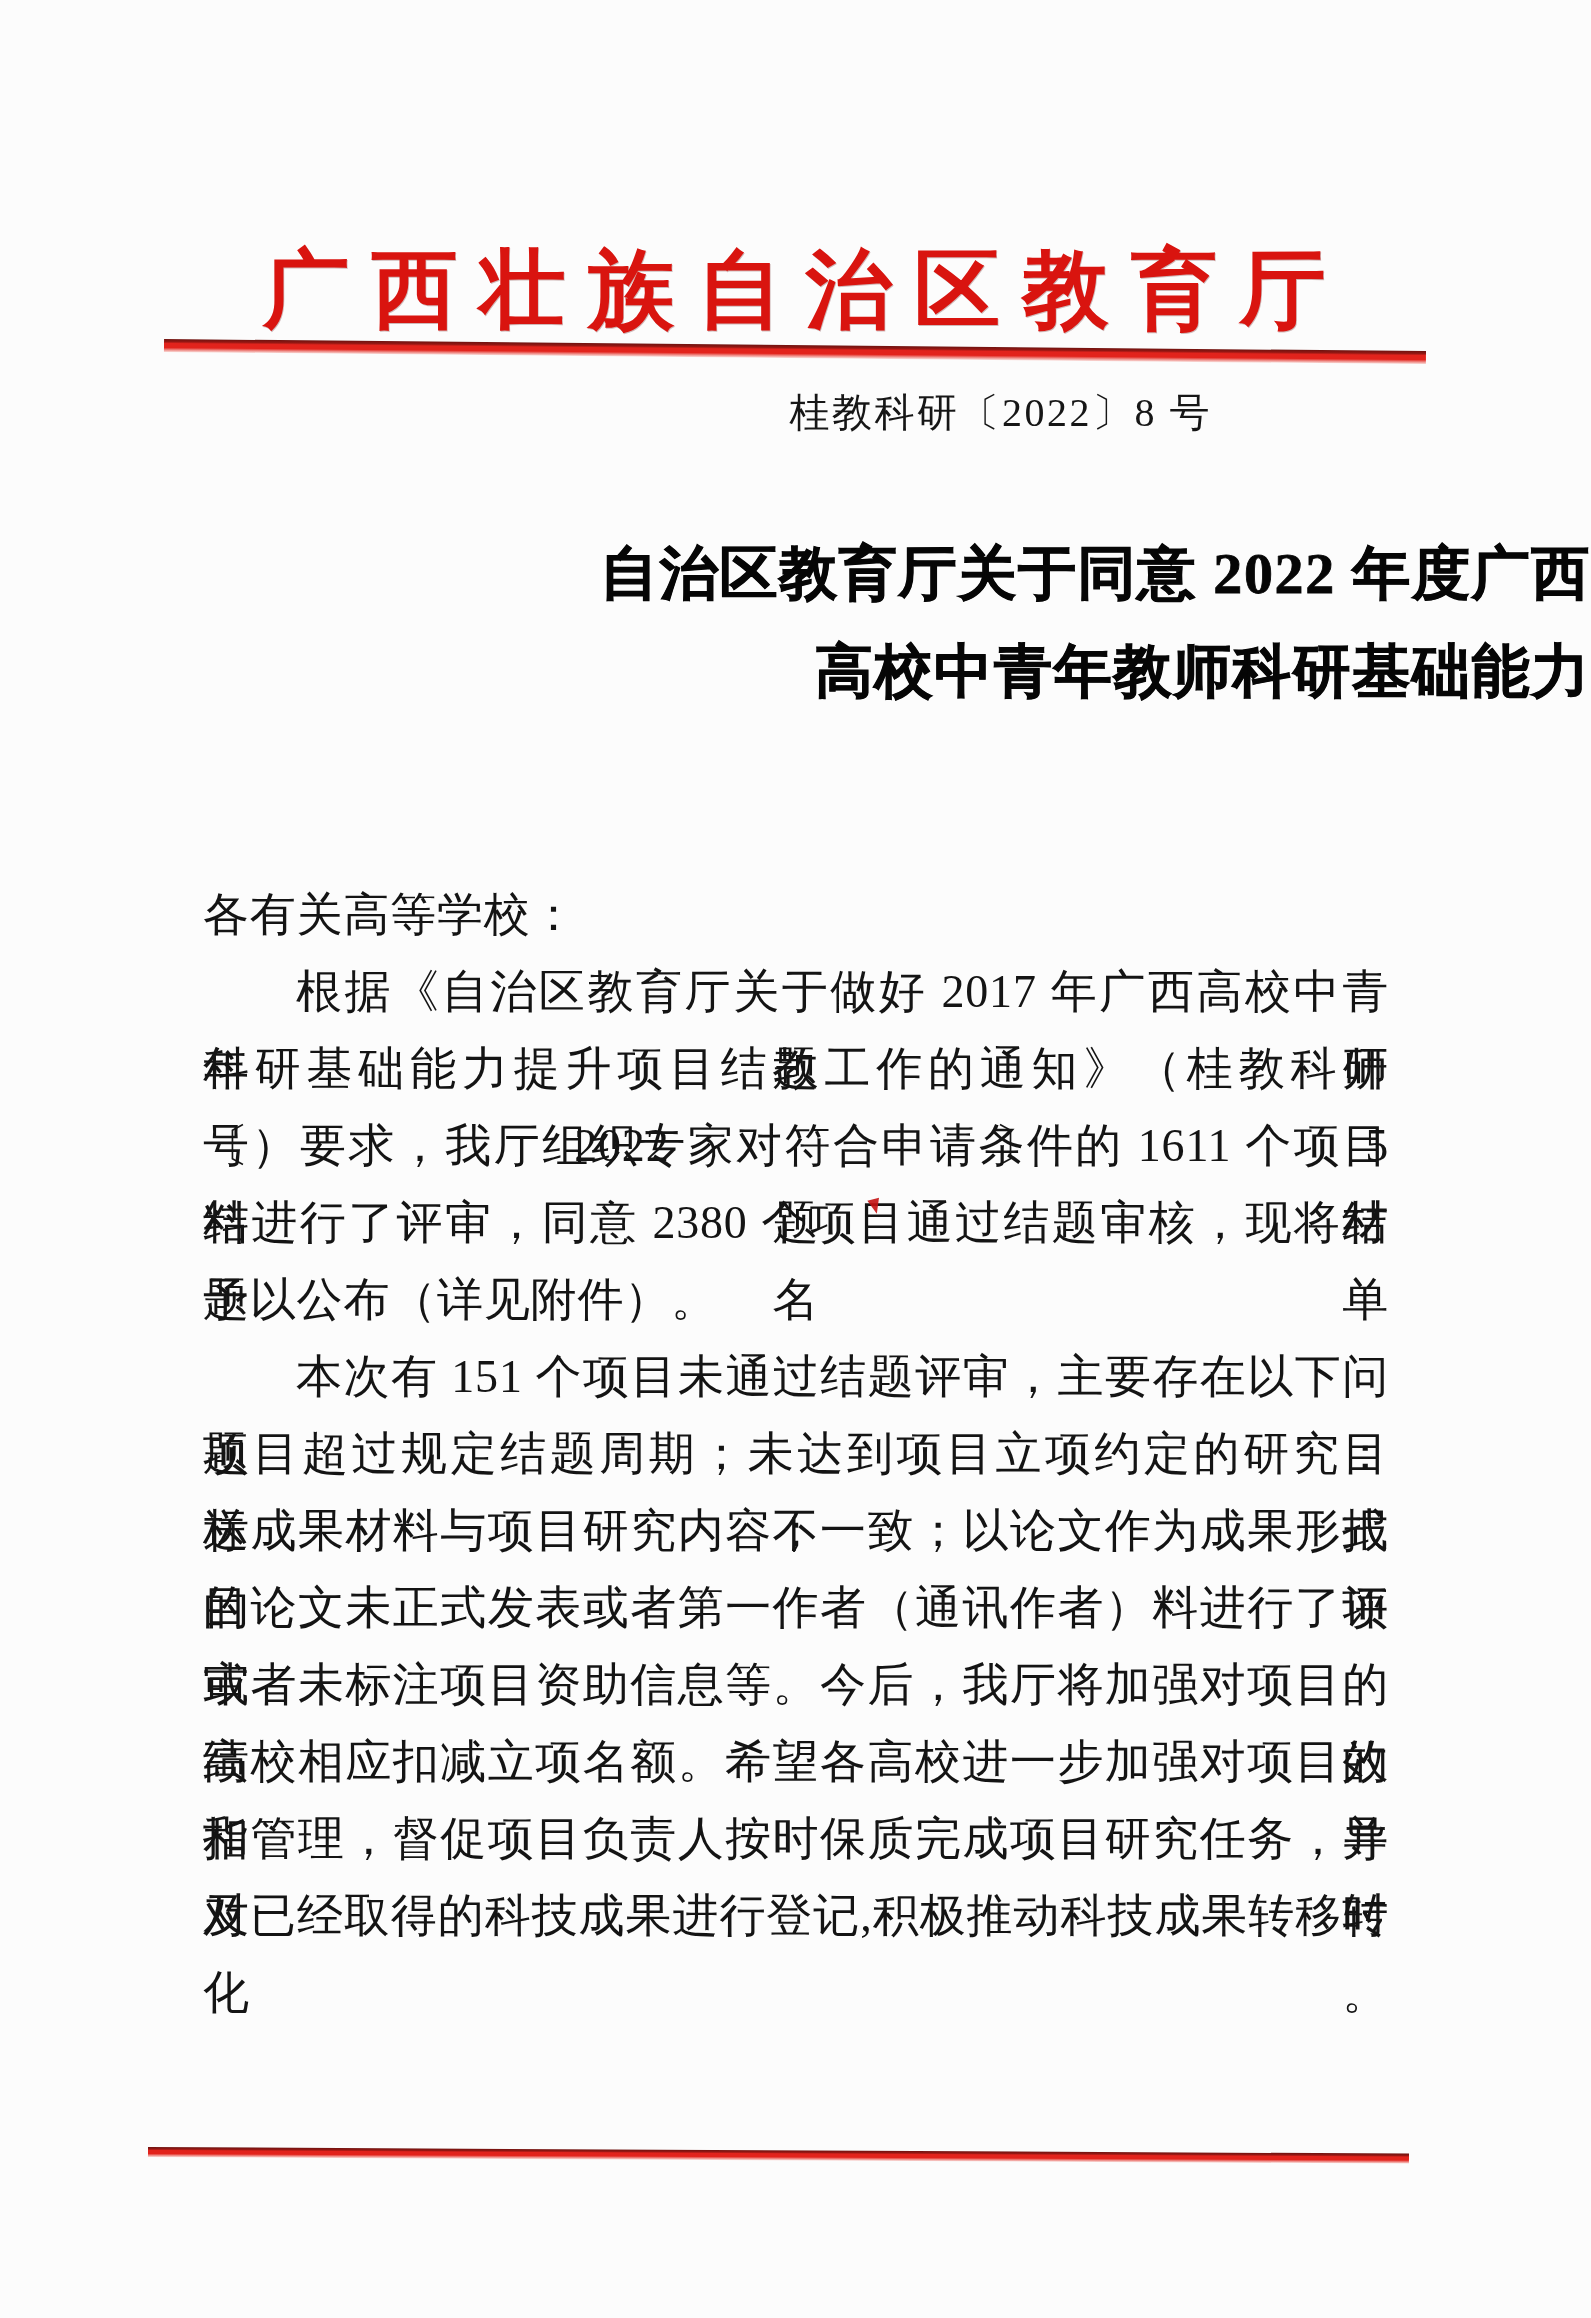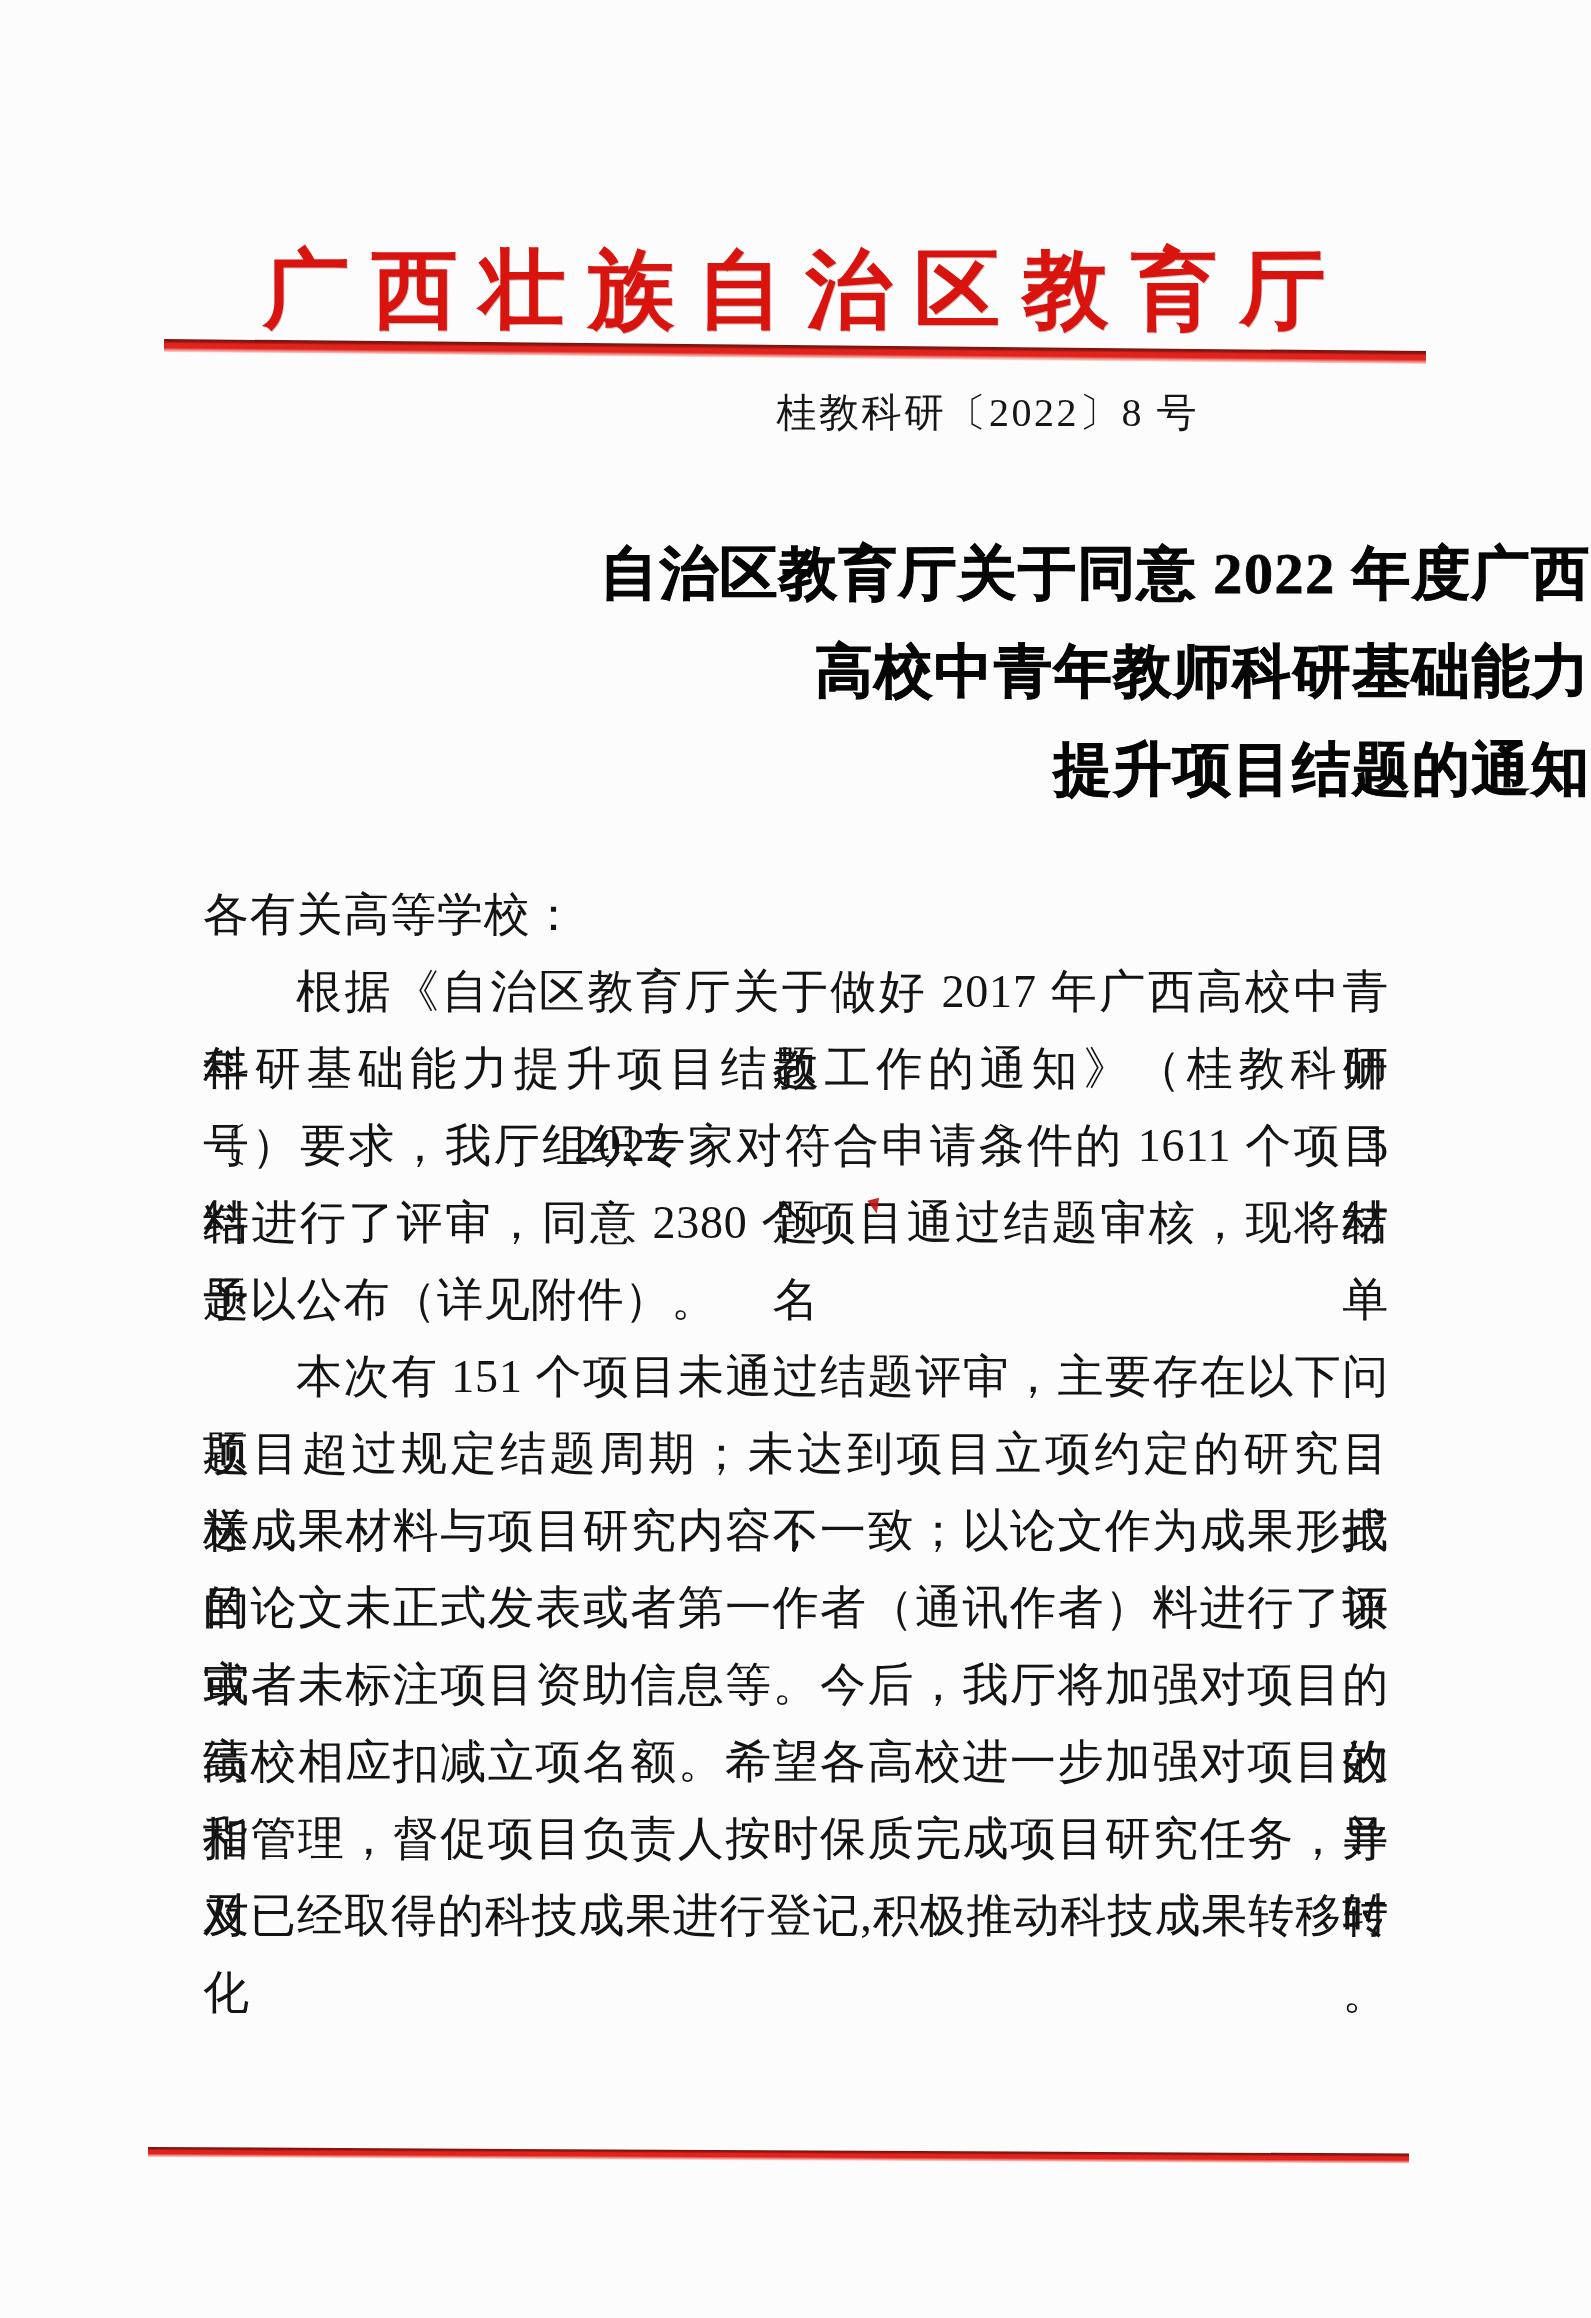--- a/index.html
+++ b/index.html
@@ -22,21 +22,21 @@
   }
   
   .red-rule{
     position:absolute;
     background:linear-gradient(180deg,#6f1310 0%,#941713 20%,#e2231c 34%,#e2231c 66%,#ef8d88 84%,#f9dad7 100%);
   }
   .red-rule.top{left:164px;top:339px;width:1262px;height:12.5px;transform:rotate(.55deg);transform-origin:left center;}
   .red-rule.bottom{left:148px;top:2147px;width:1261px;height:10px;transform:rotate(.3deg);transform-origin:left center;}
   
   .doc-number{
-    position:absolute;top:385px;right:392px;
+    position:absolute;top:385px;right:379px;
     font-size:40px;letter-spacing:2.5px;color:#161616;white-space:nowrap;
   }
   
   .title{
     position:absolute;top:525px;left:0;width:100%;
     text-align:right;font-size:58px;line-height:98px;
     font-weight:700;color:#060606;letter-spacing:1.7px;
     -webkit-text-stroke:0.8px #060606;
   }
   
@@ -68,21 +68,20 @@
 
   <h1 class="agency">广西壮族自治区教育厅</h1>
 
   <div class="red-rule top"></div>
 
   <div class="doc-number">桂教科研〔2022〕8 号</div>
 
   <div class="title">
     <div>自治区教育厅关于同意 2022 年度广西</div>
     <div>高校中青年教师科研基础能力</div>
-    <div>提升项目结题的通知</div>
   </div>
 
   <div class="body-text">
     <div class="ln left">各有关高等学校：</div>
     <div class="ln indent">根据《自治区教育厅关于做好 2017 年广西高校中青年教师</div>
     <div class="ln">科研基础能力提升项目结题工作的通知》（桂教科研〔2022〕5</div>
     <div class="ln">号）要求，我厅组织专家对符合申请条件的 1611 个项目结题材</div>
     <div class="ln">料进行了评审，同意 2380 个项目通过结题审核，现将结题名单</div>
     <div class="ln left">予以公布（详见附件）。</div>
     <div class="ln indent">本次有 151 个项目未通过结题评审，主要存在以下问题：</div>

